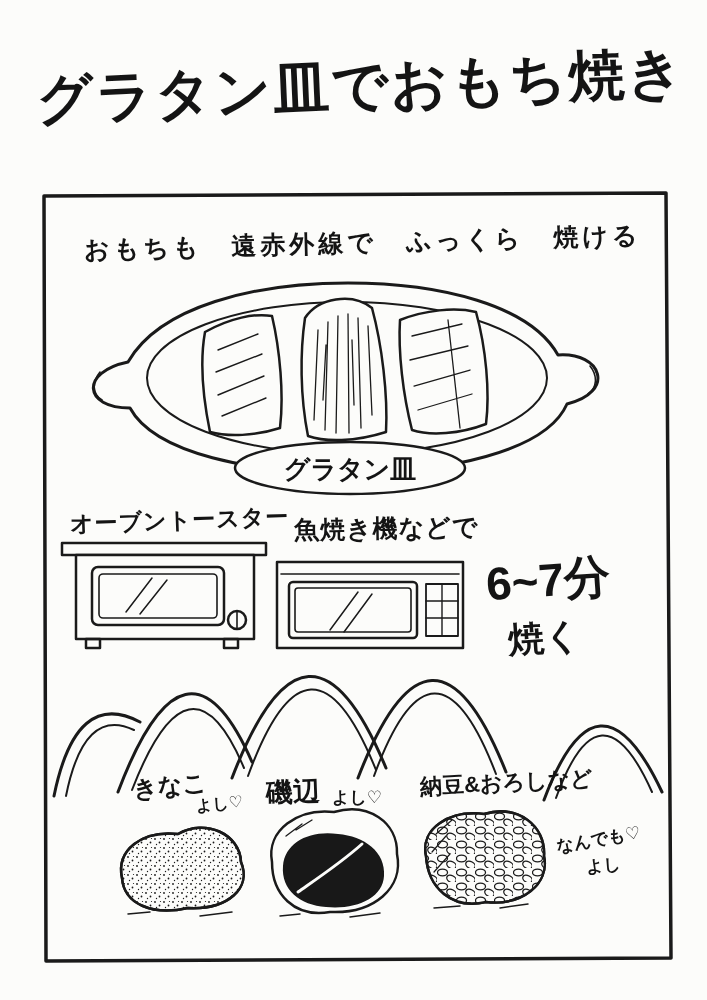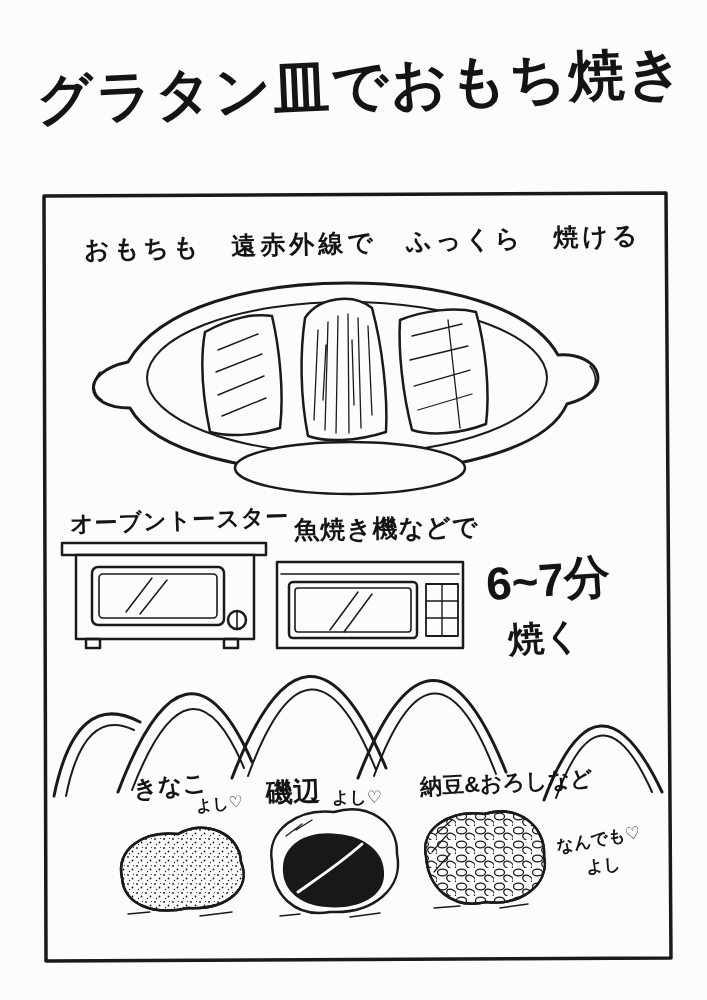--- a/index.html
+++ b/index.html
@@ -127,20 +127,21 @@
         <path d="M434 908 L460 906 M500 908 L528 904" stroke-width="1.5"></path>
       </g>
 
     </g>
   </svg>
 
   <div class="txt title">グラタン皿でおもち焼き</div>
 
   <div class="txt tagline">おもちも　遠赤外線で　ふっくら　焼ける</div>
 
+  <div class="txt dish-label">グラタン皿</div>
 
   <div class="txt oven-label">オーブントースター</div>
 
   <div class="txt grill-label">魚焼き機などで</div>
 
   <div class="txt time-duration">6~7分</div>
   <div class="txt time-action">焼く</div>
 
   <div class="txt kinako-name">きなこ</div>
   <div class="txt kinako-ok">よし♡</div>

